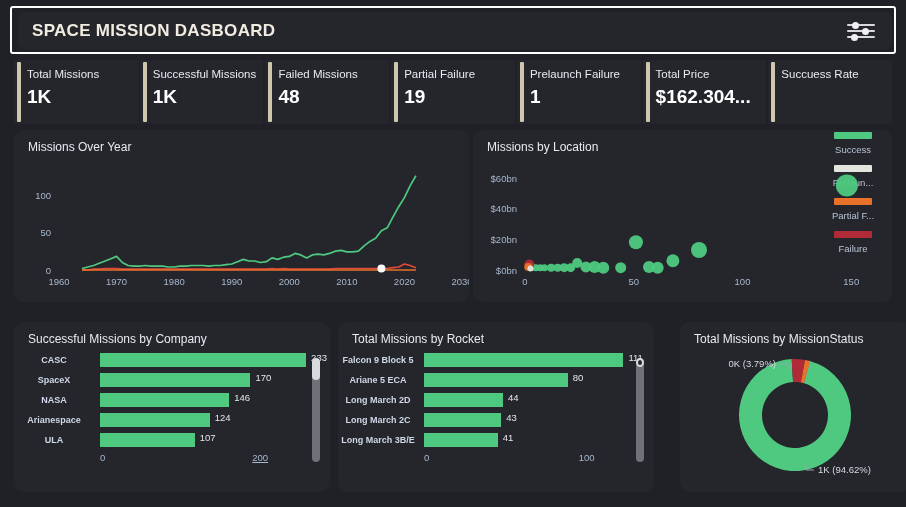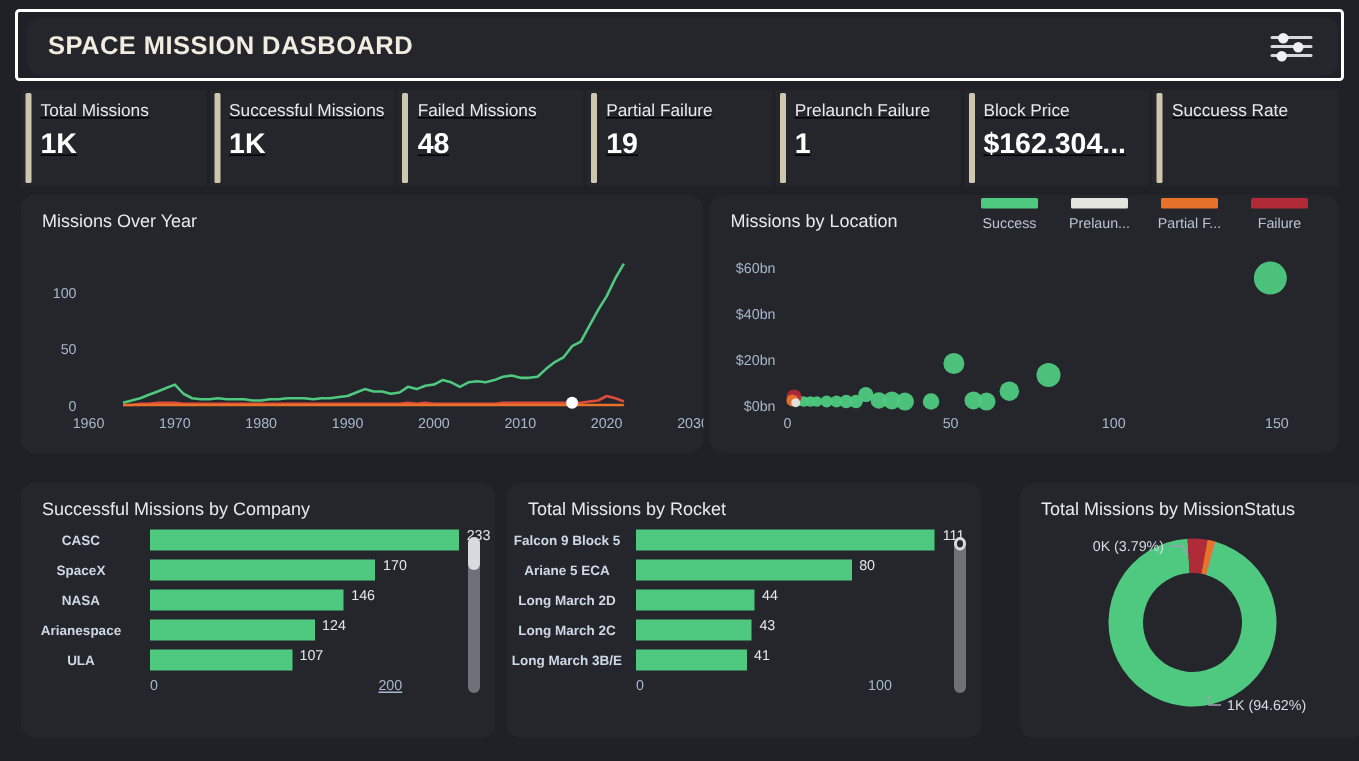--- a/index.html
+++ b/index.html
@@ -34,21 +34,20 @@
   .filter-icon .kn { position: absolute; width: 7px; height: 7px; border-radius: 50%; background: #f0f0f4; }
   .filter-icon .kn.a { top: 3.5px; left: 8px; }
   .filter-icon .kn.b { top: 9.5px; left: 18px; }
   .filter-icon .kn.c { top: 15.5px; left: 7px; }
 
   
   .kpi-row { position: absolute; left: 14px; top: 60px; width: 878px; height: 64px; display: flex; gap: 2px; }
   .kpi {
     flex: 1; background: #24262c; position: relative;
     padding: 8px 0 0 13px;
-    text-decoration: underline;
   }
   .kpi::before {
     content: ""; position: absolute; left: 3px; top: 2px; bottom: 2px; width: 4px;
     background: #cfc6ae; border-radius: 1px;
   }
   .kpi-label { font-size: 11.5px; color: #e9e9ef; margin-bottom: 6px; }
   .kpi-value { font-size: 19px; font-weight: bold; color: #ffffff; }
 
   
   .card { position: absolute; background: #24262c; border-radius: 9px; }
@@ -57,21 +56,21 @@
   #card-line    { left: 14px;  top: 130px; width: 455px; height: 172px; }
   #card-scatter { left: 473px; top: 130px; width: 419px; height: 172px; }
   #card-company { left: 14px;  top: 322px; width: 316px; height: 170px; }
   #card-rocket  { left: 338px; top: 322px; width: 316px; height: 170px; }
   #card-donut   { left: 680px; top: 322px; width: 230px; height: 170px; }
 
   .plot { position: absolute; left: 0; top: 0; width: 100%; height: 100%; }
   svg text { font-family: "Liberation Sans", sans-serif; }
 
   
-  .legend { position: absolute; right: 14px; top: 2px; display: flex; gap: 10px; }
+  .legend { position: absolute; right: 14px; top: 2px; display: flex; gap: 10px; flex-direction: column; }
   .legend-item { width: 50px; text-align: center; }
   .legend-swatch { width: 38px; height: 7px; margin: 0 auto 5px; border-radius: 1px; }
   .legend-label { font-size: 9.5px; color: #b9c4d6; white-space: nowrap; overflow: hidden; text-overflow: ellipsis; }
 
   
   .bars { position: absolute; left: 0; top: 30px; width: 100%; height: 140px; }
   .bar-row { display: flex; align-items: center; height: 16px; margin-bottom: 4px; }
   .bar-cat { width: 86px; text-align: center; font-size: 9px; font-weight: bold; color: #cfd8e6; padding-right: 6px; }
   .bar-track { flex: 1; position: relative; height: 14px; }
   .bar-fill { height: 14px; background: #4ec97f; }
@@ -116,21 +115,21 @@
       </div>
       <div class="kpi">
         <div class="kpi-label">Partial Failure</div>
         <div class="kpi-value">19</div>
       </div>
       <div class="kpi">
         <div class="kpi-label">Prelaunch Failure</div>
         <div class="kpi-value">1</div>
       </div>
       <div class="kpi">
-        <div class="kpi-label">Block Price</div>
+        <div class="kpi-label">Total Price</div>
         <div class="kpi-value">$162.304...</div>
       </div>
       <div class="kpi">
         <div class="kpi-label">Succuess Rate</div>
       </div>
     </div>
 
   <div class="card" id="card-line">
     <div class="card-title">Missions Over Year</div>
     <svg class="plot" id="svg-line" viewBox="0 0 455 172">

